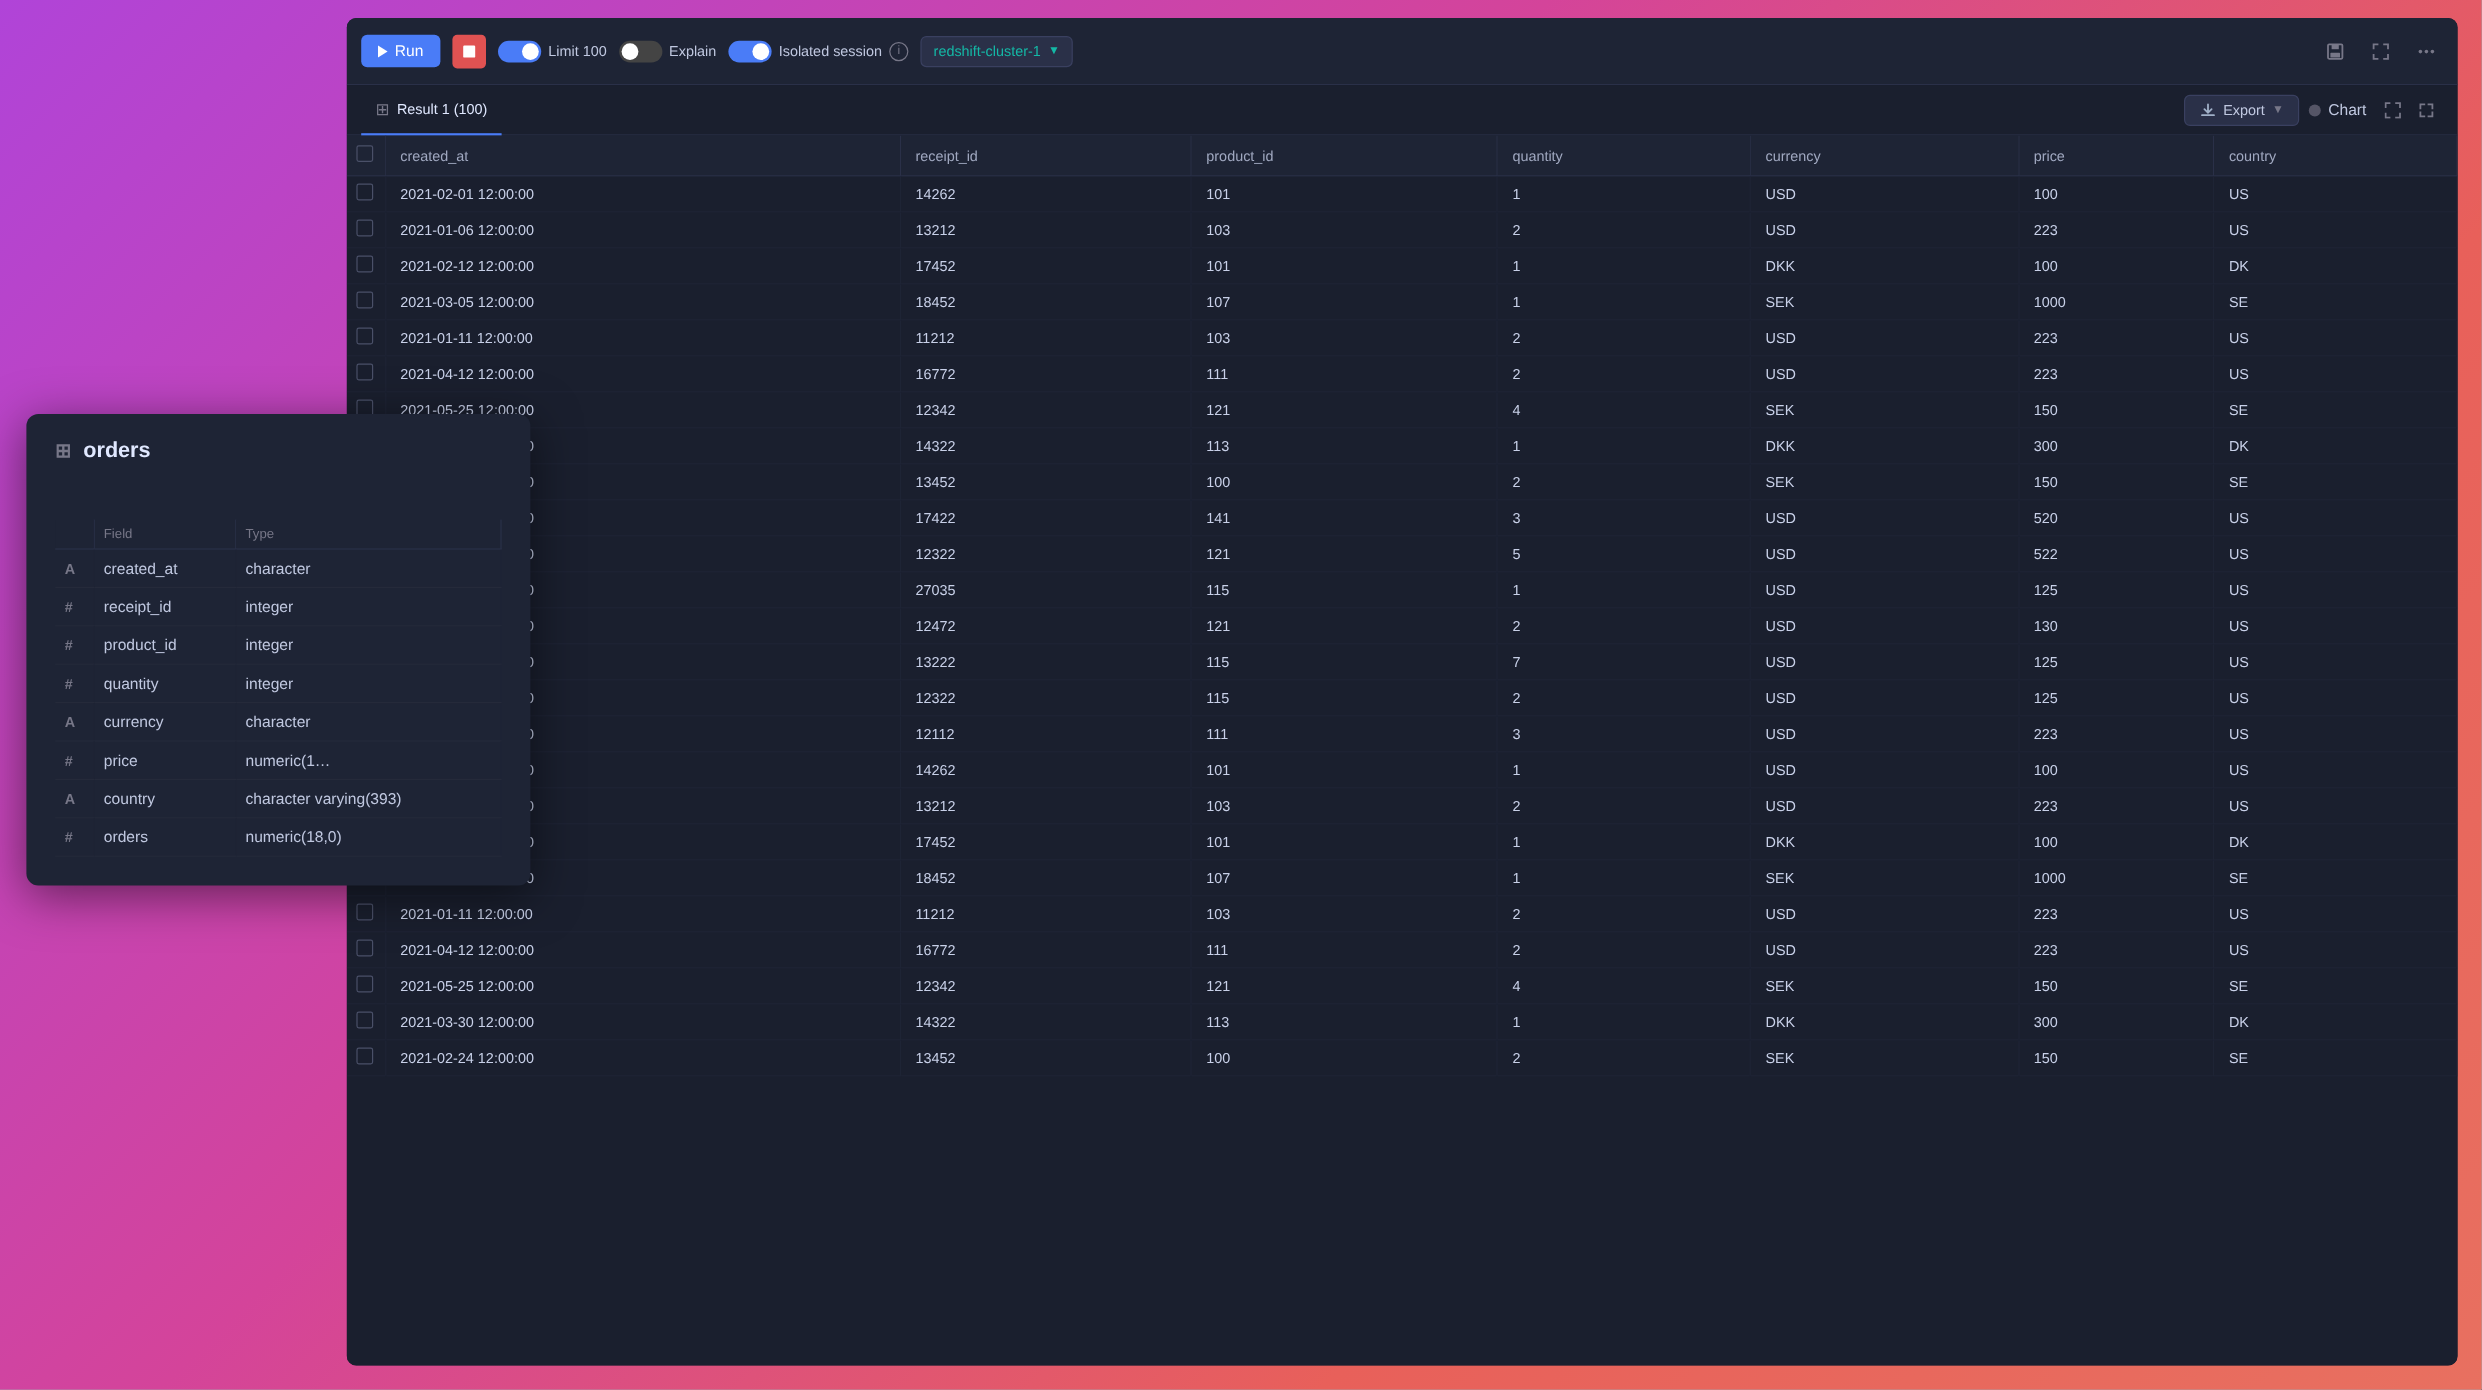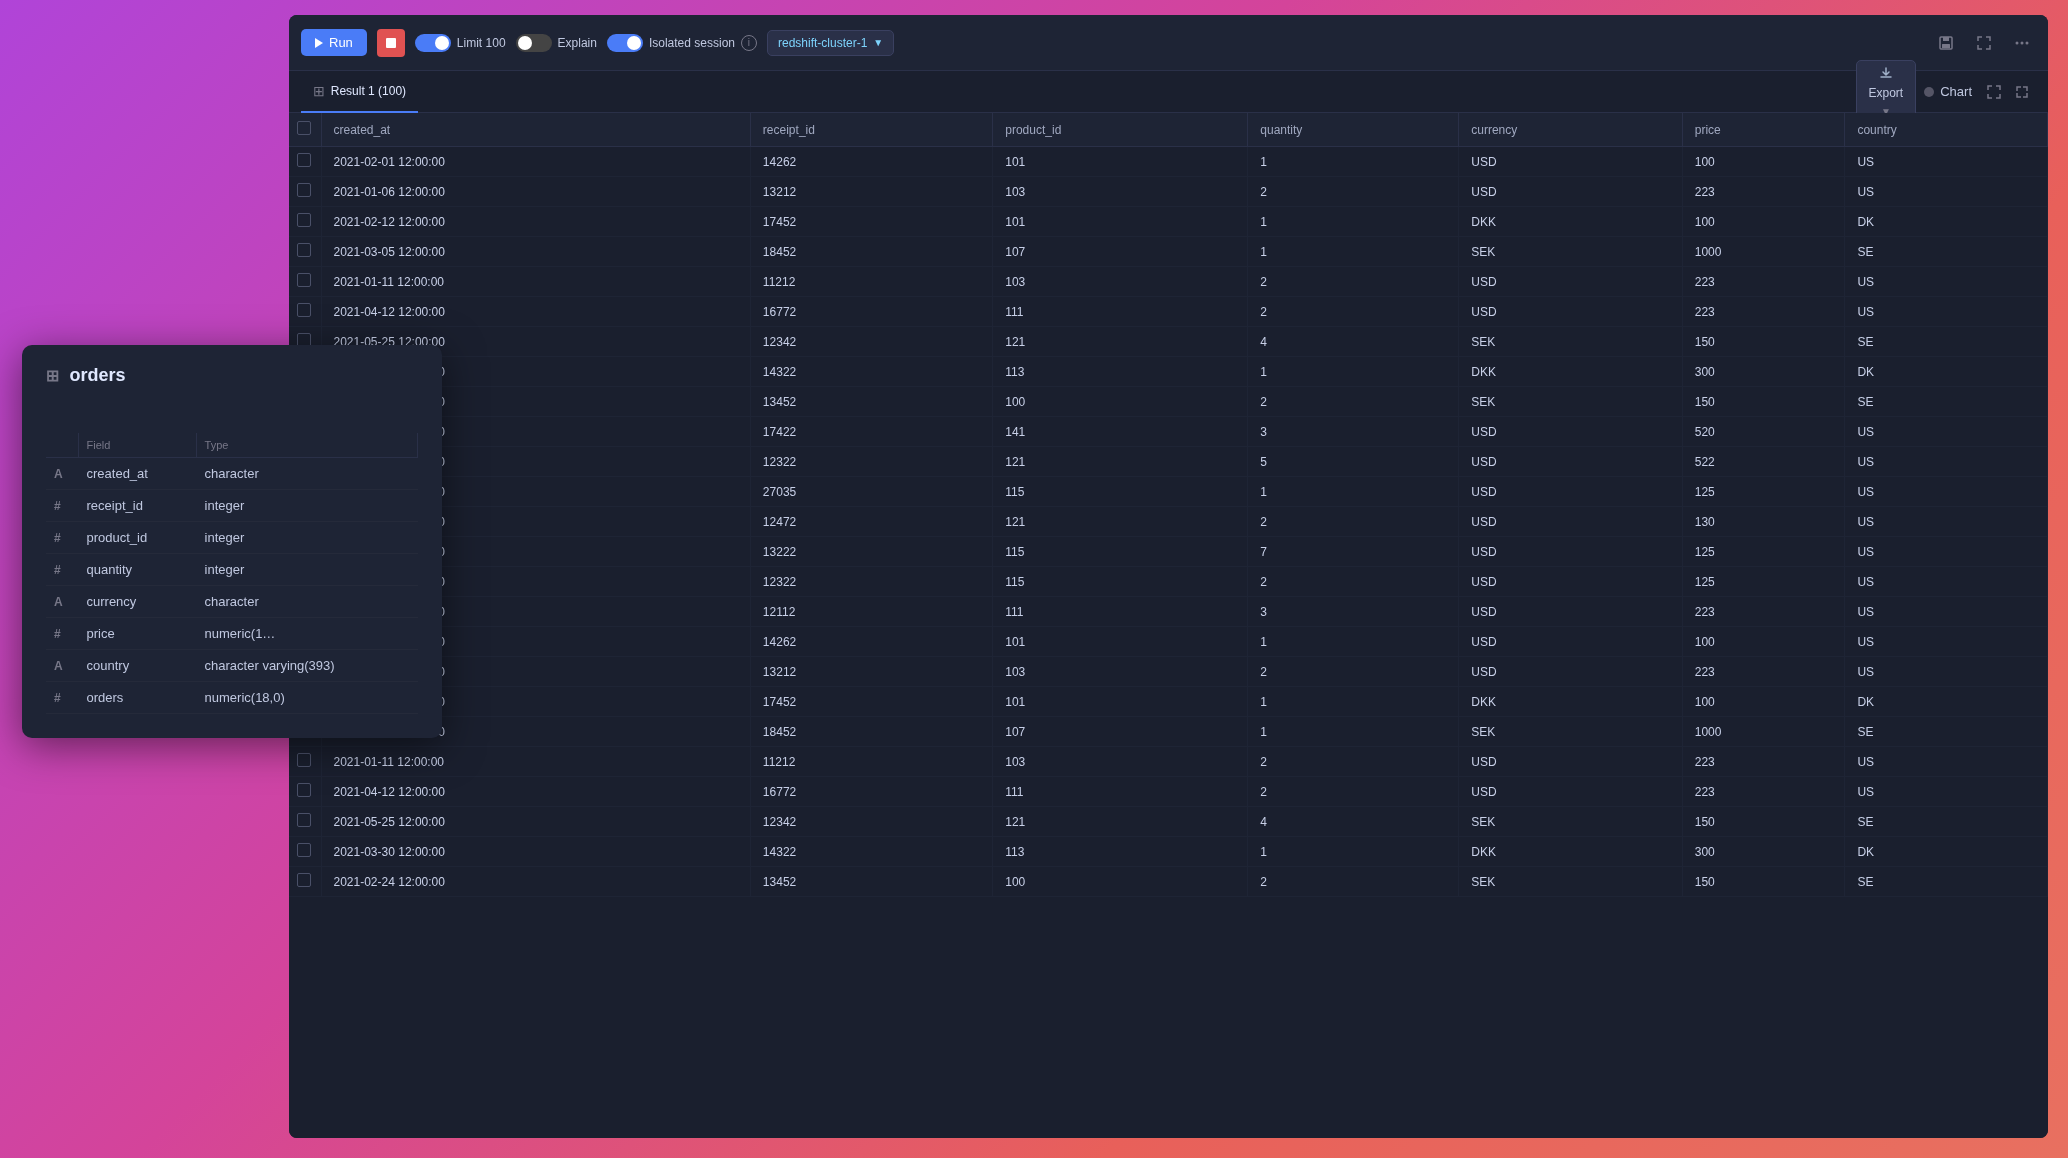--- a/index.html
+++ b/index.html
@@ -127,21 +127,21 @@
       display: flex;
       align-items: center;
       justify-content: center;
       font-size: 10px;
       color: #778;
     }
 
     .cluster-select {
       background: #2a3048;
       border: 1px solid #3a4060;
-      color: #7dd3fc;
+      color: #14b8a6;
       padding: 5px 10px;
       border-radius: 5px;
       font-size: 12px;
       cursor: pointer;
       display: flex;
       align-items: center;
       gap: 6px;
     }
 
     .toolbar-spacer { flex: 1; }
@@ -193,21 +193,20 @@
       background: #2a3048;
       border: 1px solid #3a4060;
       color: #c0c8e0;
       padding: 5px 12px;
       border-radius: 5px;
       font-size: 12px;
       cursor: pointer;
       display: flex;
       align-items: center;
       gap: 6px;
-      flex-direction: column;
     }
 
     .chart-btn {
       background: transparent;
       border: none;
       color: #c0c8e0;
       font-size: 13px;
       cursor: pointer;
       display: flex;
       align-items: center;

